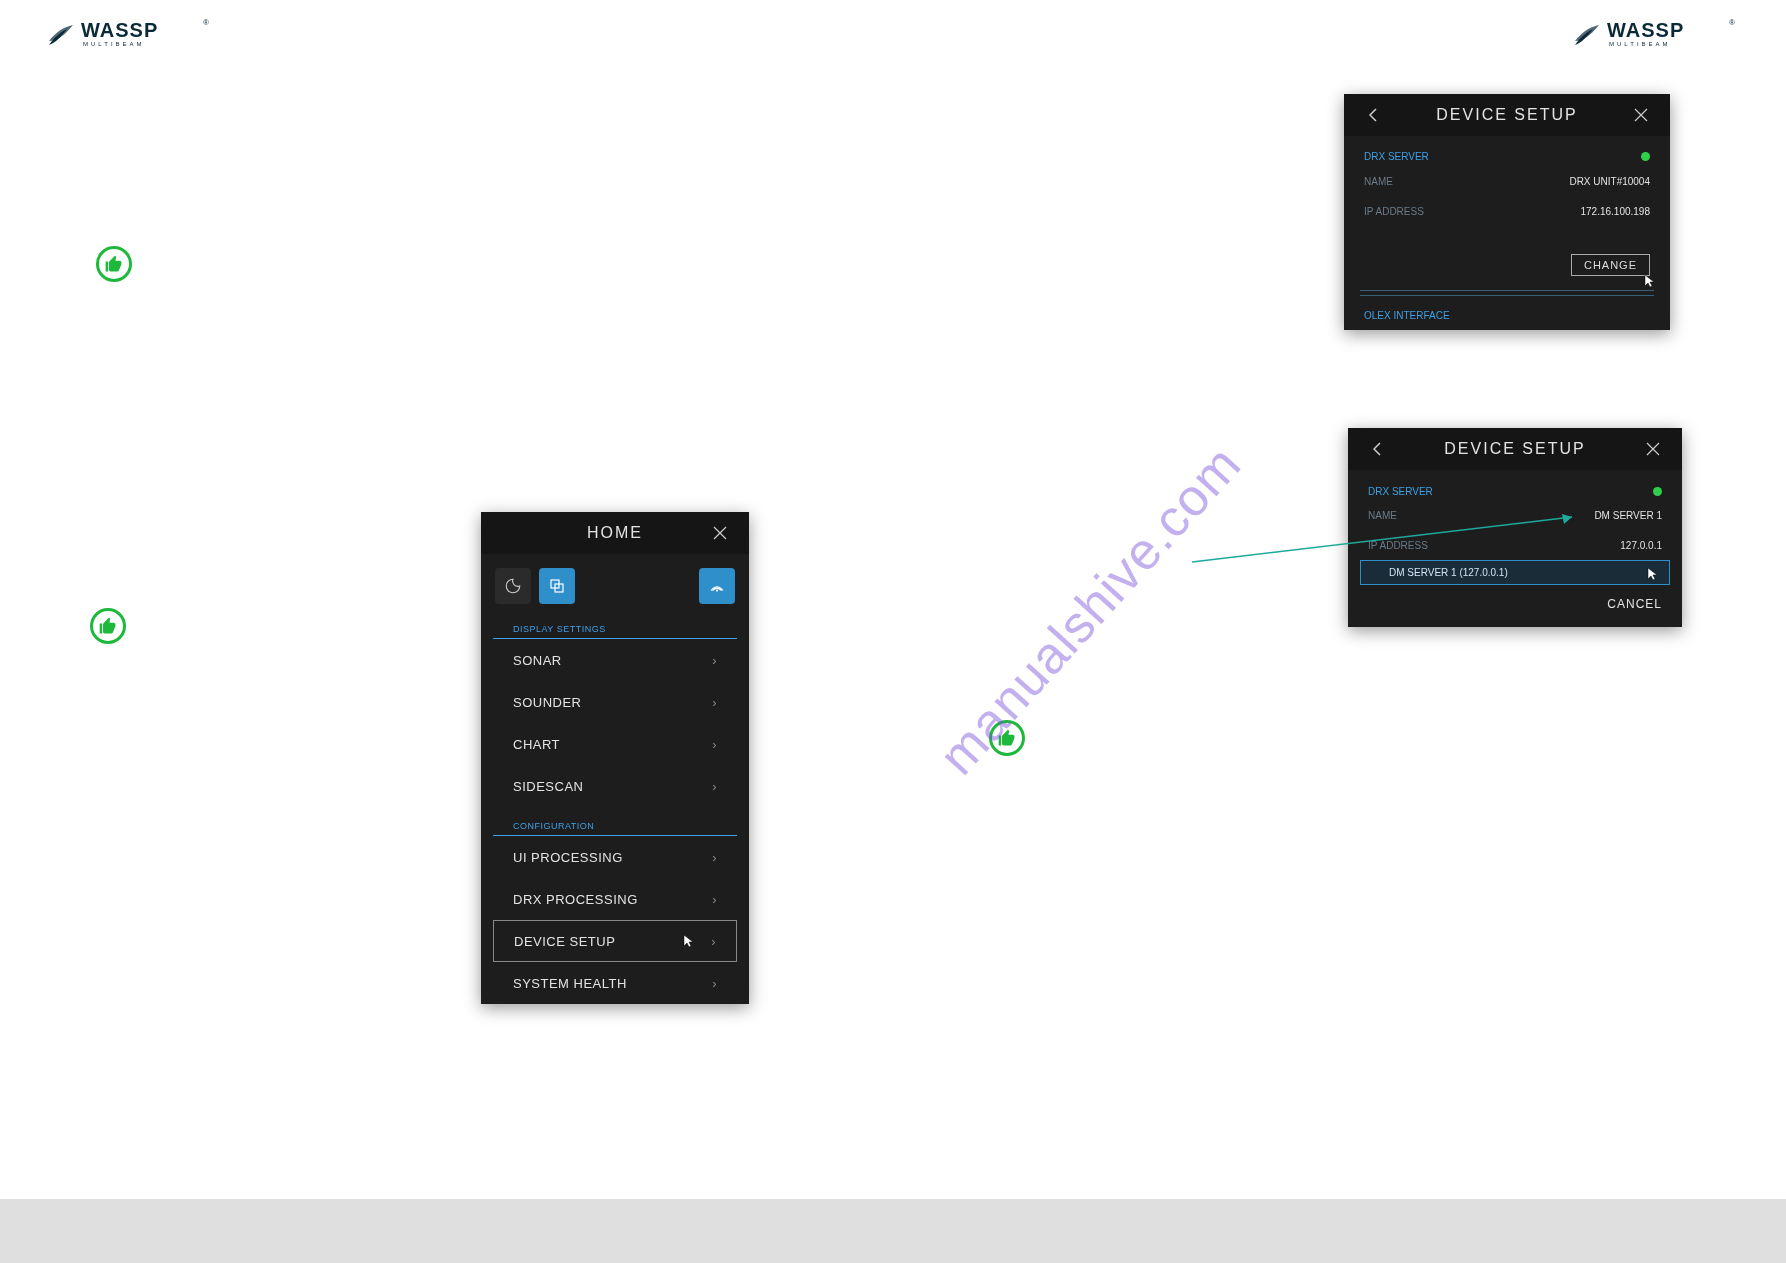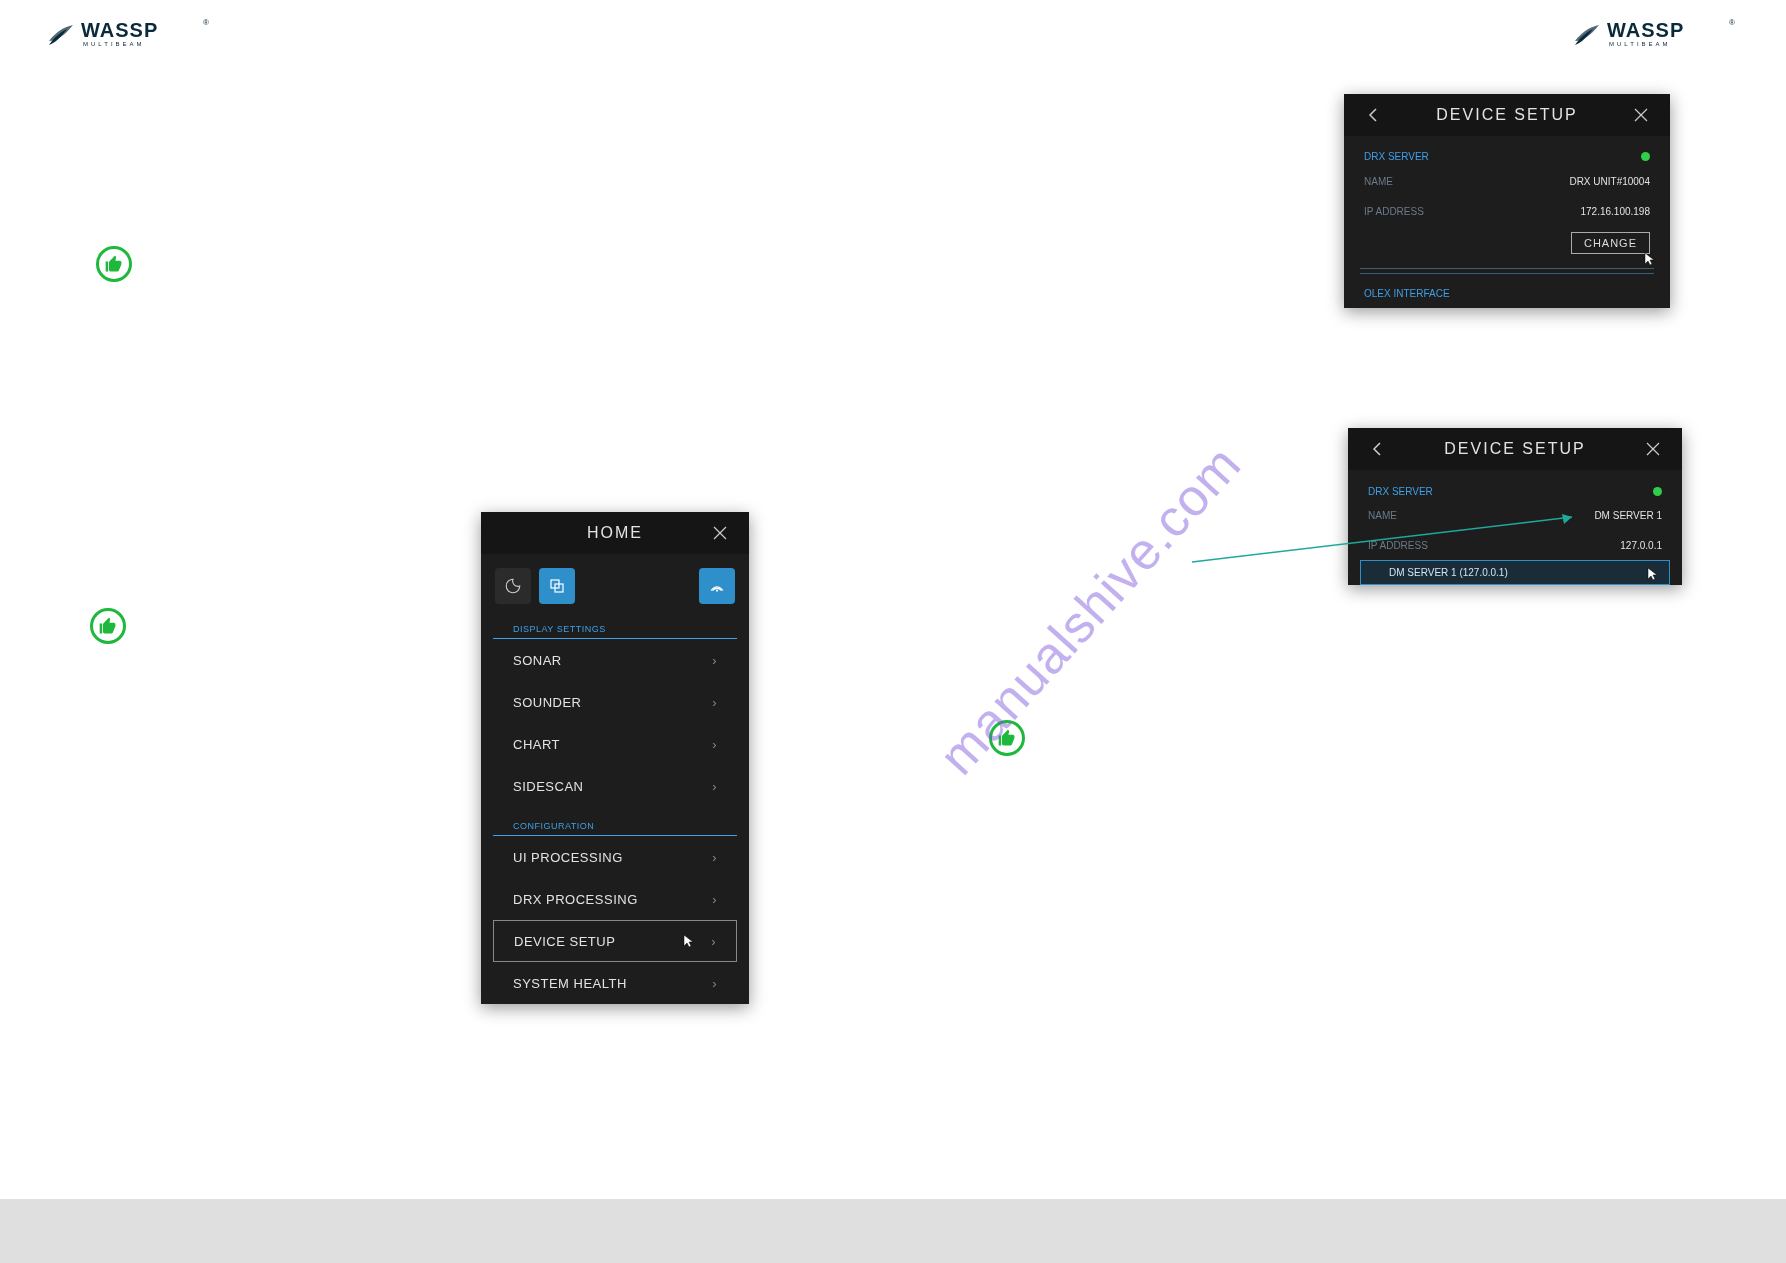--- a/index.html
+++ b/index.html
@@ -158,20 +158,21 @@
   .dot-red { background: #e33c3c; }
   .thin-rule { border-top: 1px solid #3b5f77; margin: 4px 16px; }
   .change-btn {
     border: 1px solid #aaa;
     padding: 4px 12px;
     font-size: 11px;
     letter-spacing: 1px;
     cursor: pointer;
     background: transparent;
     color: #ddd;
+    margin-top: 22px;
   }
   .btn-row { display: flex; justify-content: flex-end; padding: 6px 20px 10px; position: relative; }
   .mini-cursor { position: absolute; right: 14px; bottom: -2px; }
 
   
   .ds2 { top: 428px; left: 1348px; width: 334px; }
   .dropdown-option {
     margin: 0 12px;
     padding: 6px 28px;
     border: 1px solid #2f8fcb;
@@ -396,20 +397,23 @@
   <div class="ds-row">
     <span class="k dim">IP ADDRESS</span>
     <span class="v">127.0.0.1</span>
   </div>
   <div class="dropdown-option">
     <span>DM SERVER 1  (127.0.0.1)</span>
     <svg width="12" height="14" viewBox="0 0 12 14" style="position:absolute;right:10px;top:6px">
         <path class="cursor-glyph" d="M1 1 L1 12 L4 9 L6 13 L8 12 L6 8 L10 8 Z"></path>
       </svg>
   </div>
+  <div class="cancel-row">
+    <span class="cancel-link">CANCEL</span>
+  </div>
 </div>
 
 <svg class="arrow-line" viewBox="0 0 390 60">
   <line x1="0" y1="50" x2="380" y2="5" stroke="#1ea99b" stroke-width="1.4"></line>
   <polygon points="380,5 370,2 372,12" fill="#1ea99b"></polygon>
 </svg>
 
 <div class="footer-band"></div>
 
 </body></html>

